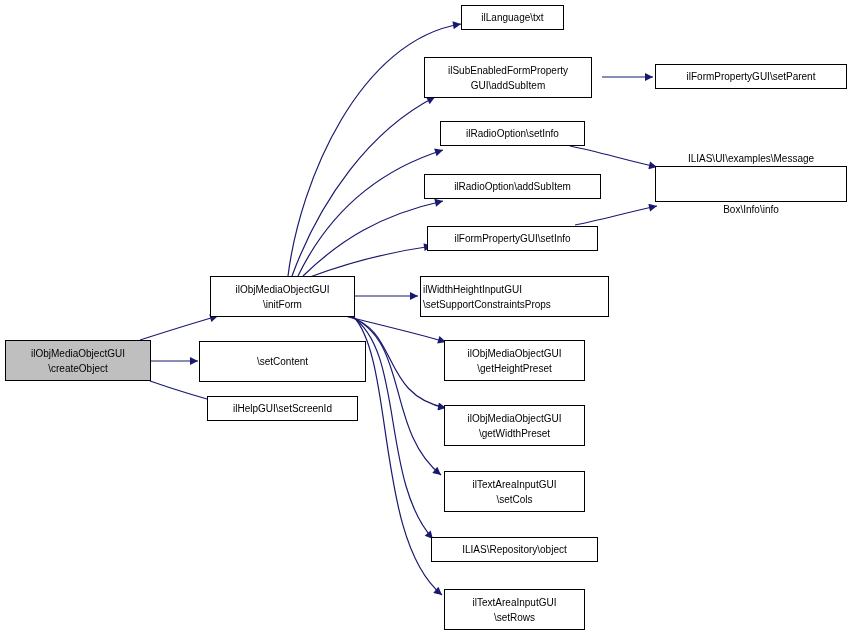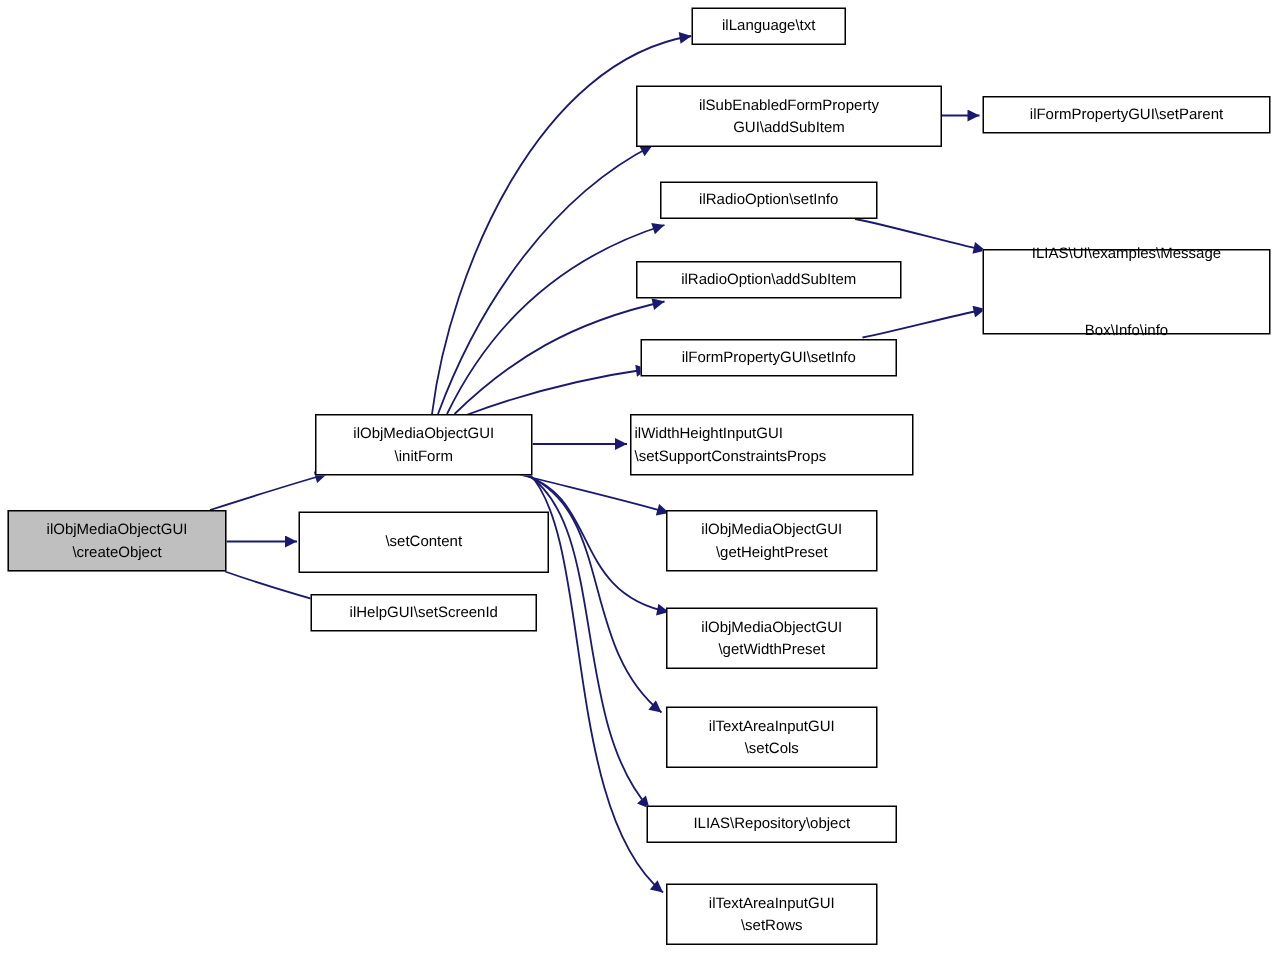--- a/index.html
+++ b/index.html
@@ -60,34 +60,34 @@
 </div>
 
 <div class="node" style="left:207px;top:396px;width:151px;height:25px;">
   <span>ilHelpGUI\setScreenId</span>
 </div>
 
 <div class="node" style="left:461px;top:5px;width:103px;height:25px;">
   <span>ilLanguage\txt</span>
 </div>
 
-<div class="node" style="left:424px;top:57px;width:204px;height:41px;">
+<div class="node" style="left:424px;top:57px;width:168px;height:41px;">
   <span>ilSubEnabledFormProperty</span>
   <span>GUI\addSubItem</span>
 </div>
 
 <div class="node" style="left:655px;top:64px;width:192px;height:25px;">
   <span>ilFormPropertyGUI\setParent</span>
 </div>
 
 <div class="node" style="left:440px;top:121px;width:145px;height:25px;">
   <span>ilRadioOption\setInfo</span>
 </div>
 
-<div class="node" style="left:655px;top:166px;width:192px;height:57px;gap:36px;">
+<div class="node" style="left:655px;top:166px;width:192px;height:36px;gap:36px;">
   <span>ILIAS\UI\examples\Message</span>
   <span>Box\Info\info</span>
 </div>
 
 <div class="node" style="left:424px;top:174px;width:177px;height:25px;">
   <span>ilRadioOption\addSubItem</span>
 </div>
 
 <div class="node" style="left:427px;top:226px;width:171px;height:25px;">
   <span>ilFormPropertyGUI\setInfo</span>

